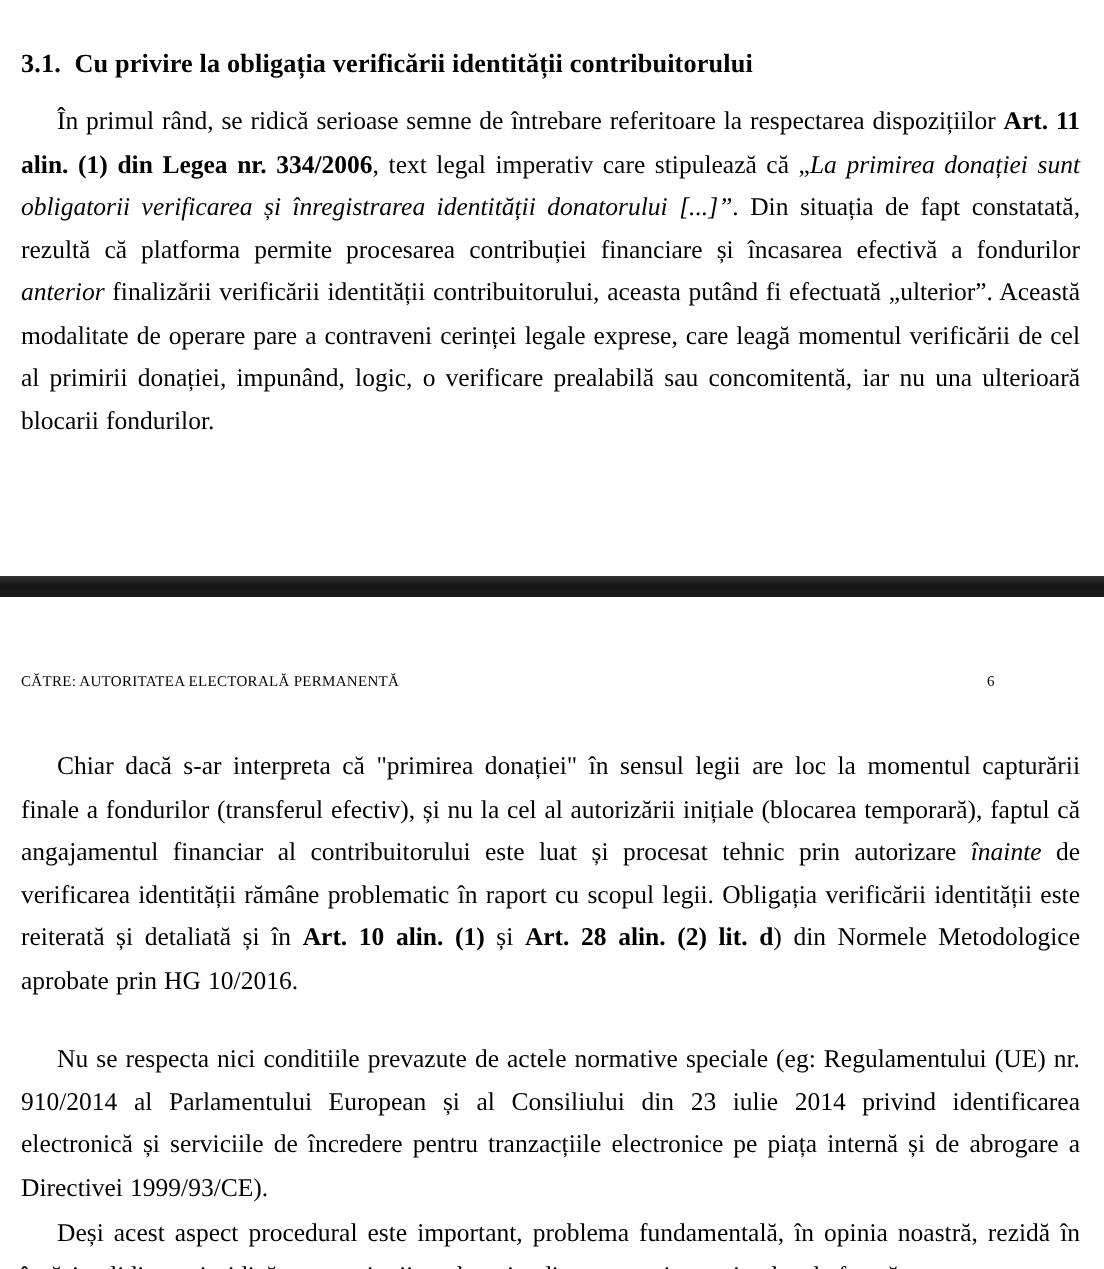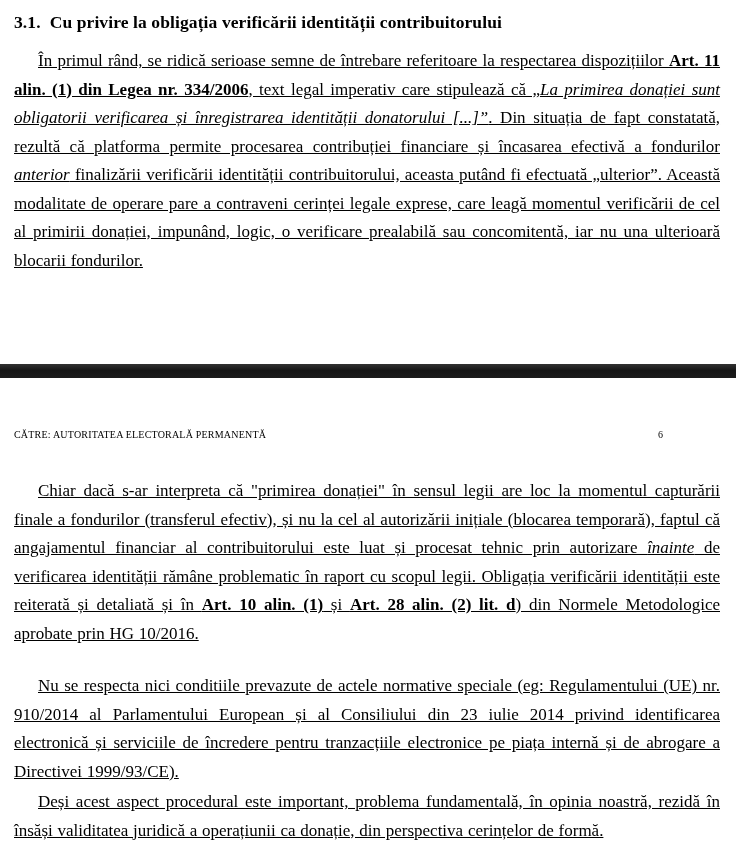--- a/index.html
+++ b/index.html
@@ -7,36 +7,36 @@
     width: 736px; height: 846px;
     background: #ffffff;
     overflow: hidden;
     font-family: "Liberation Serif", "DejaVu Serif", serif;
     color: #000000;
   }
   .page {
     width: 736px; height: 780px;
     padding: 10px 16px 16px 14px;
     position: relative;
+    margin-top: 20px;
   }
   .section-heading {
     font-weight: bold;
     font-size: 17.5px;
     line-height: 24px;
     letter-spacing: 0.1px;
   }
   .sec-num { margin-right: 9px; }
   .para {
     font-size: 17px;
     line-height: 28.5px;
     text-align: justify;
     text-indent: 24px;
     hyphens: none;
     word-spacing: 0.5px;
-    text-decoration: underline;
   }
   .para .b { font-weight: bold; }
   .para .i { font-style: italic; }
   .p1 { margin-top: 13px; }
   .page-break-bar {
     margin: 89px -16px 0 -14px;
     height: 14px;
     background: linear-gradient(180deg, #333333 0%, #161616 45%, #1c1c1c 100%);
   }
   .running-header {

